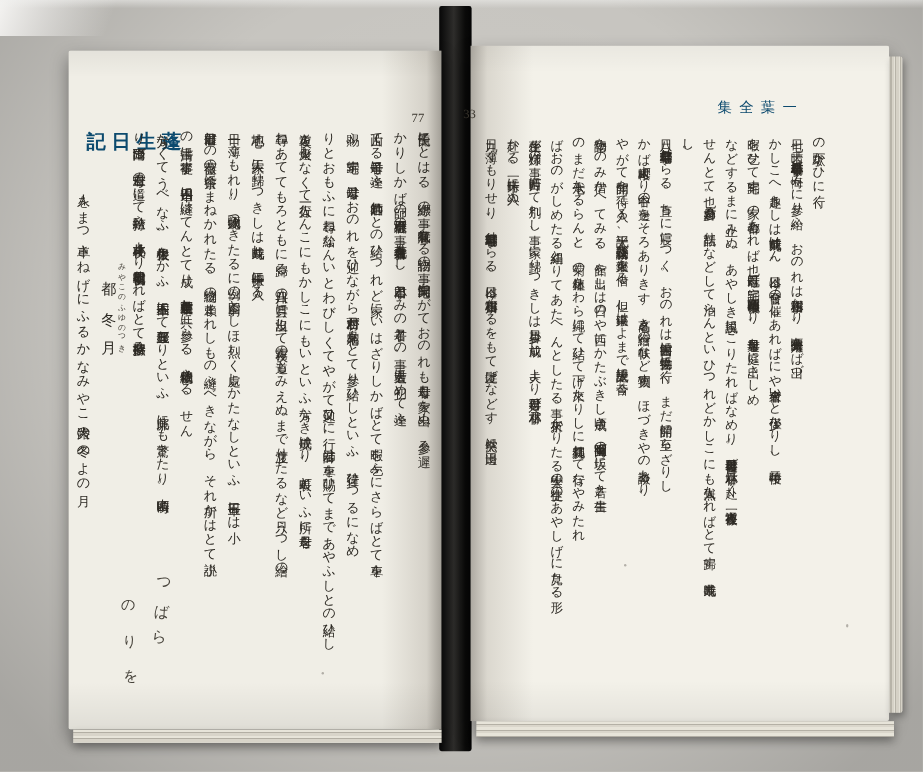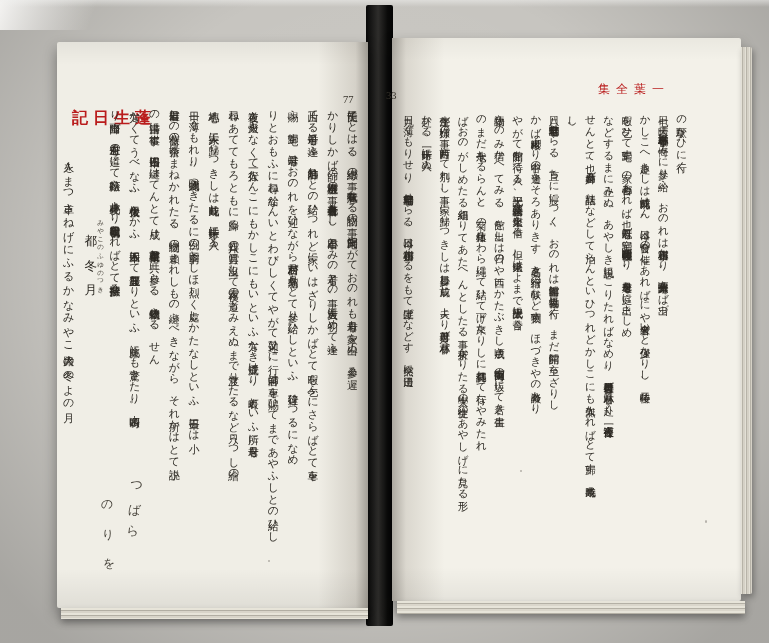--- a/index.html
+++ b/index.html
@@ -36,21 +36,21 @@
   .right-edge-stack{position:absolute;left:741px;top:47px;width:11px;height:547px;
     background:repeating-linear-gradient(90deg,#e3e0d6 0 1px,#b7b3a8 1px 2px,#d5d1c6 2px 4px);
     border-radius:0 2px 2px 0;box-shadow:2px 3px 6px rgba(0,0,0,.3);}
   .bottom-stack-right{position:absolute;left:397px;top:601px;width:348px;height:13px;
     background:repeating-linear-gradient(180deg,#e7e4d9 0 2px,#b4b0a5 2px 3px,#dad6cb 3px 5px);
     box-shadow:0 4px 7px rgba(0,0,0,.3);}
   .bottom-stack-left{position:absolute;left:61px;top:608px;width:307px;height:11px;
     background:repeating-linear-gradient(180deg,#e7e4d9 0 2px,#b2aea3 2px 3px,#d8d4c9 3px 5px);
     box-shadow:0 4px 7px rgba(0,0,0,.3);}
 
-  .hdr{position:absolute;color:#b91c1c;text-align:right;}
+  .hdr{position:absolute;color:#0c4a6e;text-align:right;}
   .hdr-left{left:72px;top:108px;font-size:16px;letter-spacing:5px;font-weight:bold;}
   .hdr-right{left:598px;top:81px;font-size:12px;letter-spacing:6px;}
   .pagenum{position:absolute;color:#38342c;font-size:10.5px;}
   .pn-left{left:343px;top:94px;}
   .pn-right{left:386px;top:90px;}
 
   .cols{position:absolute;writing-mode:vertical-rl;color:#2c2923;}
   .cols-right{left:398px;top:108px;width:292px;height:488px;}
   .cols-left{left:64px;top:103px;width:298px;height:495px;}
   .cols p{margin:0;padding:0;}

